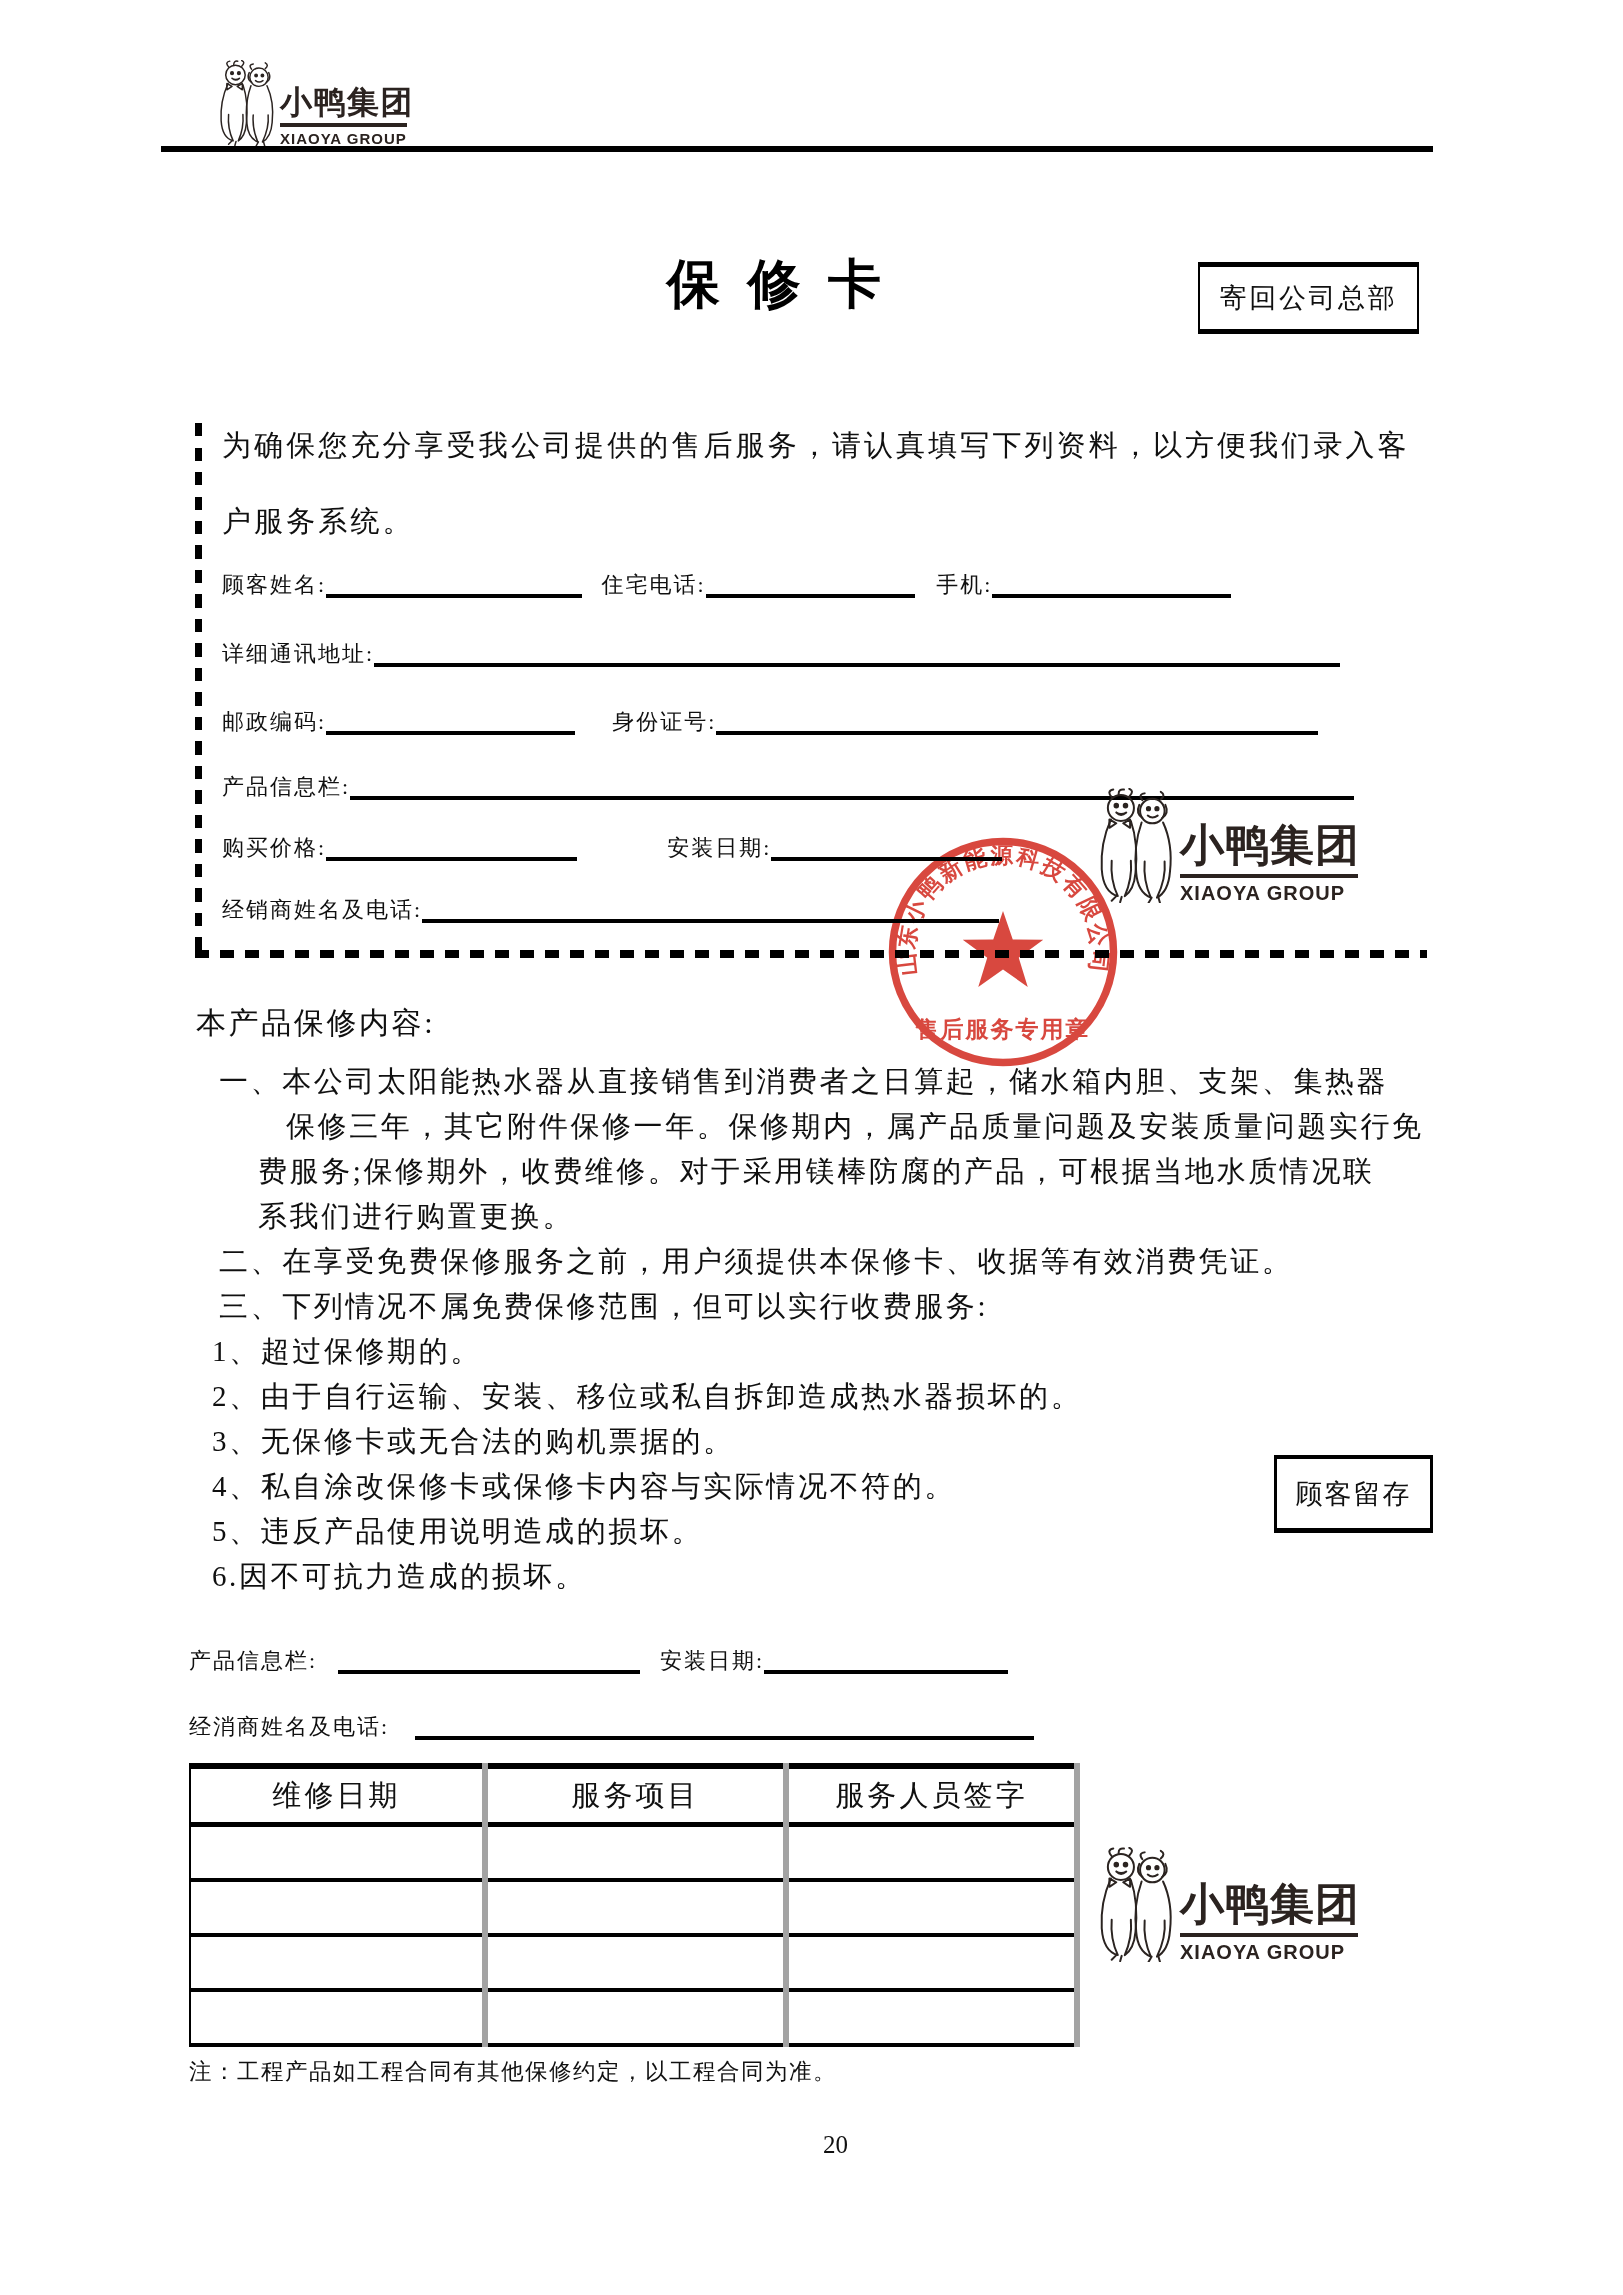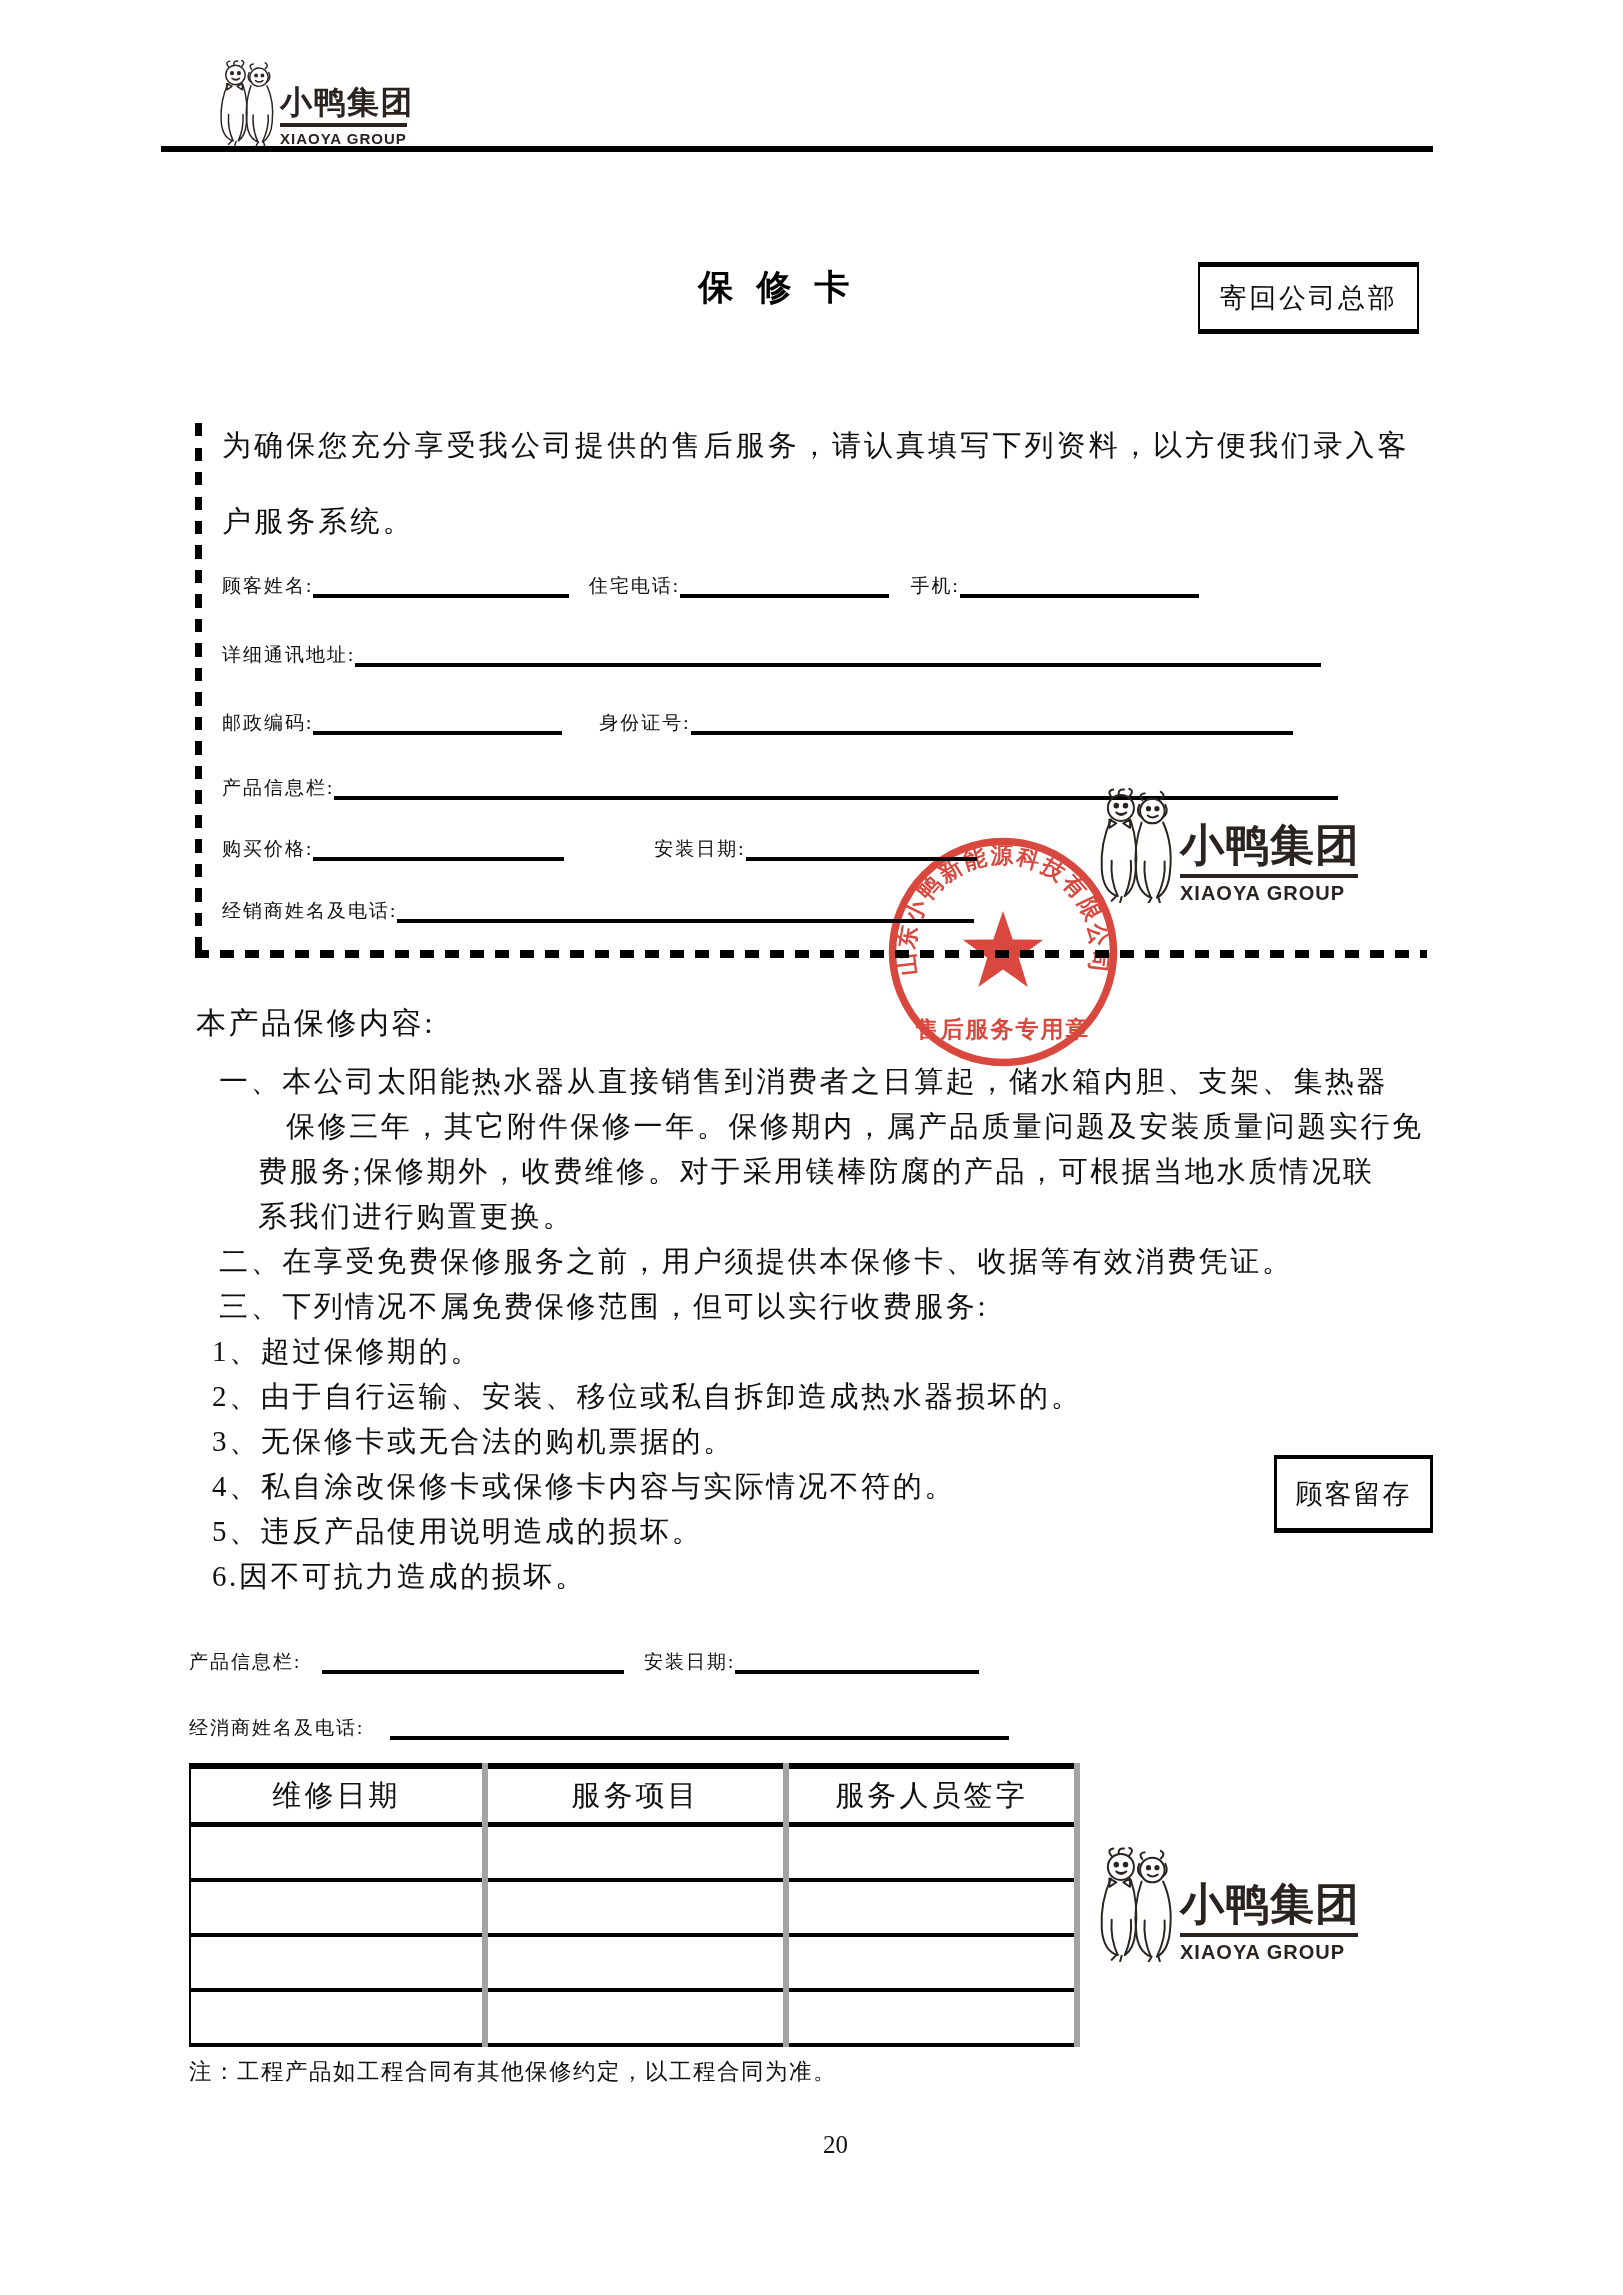--- a/index.html
+++ b/index.html
@@ -24,22 +24,22 @@
 
   .brand.large .ducks{width:86px;height:115px;}
   .brand.large .brand-cn{font-size:44px;letter-spacing:1px;margin-top:23.5px;}
   .brand.large .brand-rule{height:4.1px;width:178px;margin:7.2px 0 5.1px;}
   .brand.large .brand-en{font-size:20px;letter-spacing:1px;}
 
   
   .header-rule{left:161px;top:146px;width:1272px;height:5.6px;background:#000;}
 
   .doc-title{
-    left:642px;top:267px;width:271px;text-align:center;
-    font-size:35px;font-weight:bold;letter-spacing:7.2px;line-height:1.2;color:#000;
+    left:642px;top:253px;width:271px;text-align:center;
+    font-size:53px;font-weight:bold;letter-spacing:7.2px;line-height:1.2;color:#000;
   }
   .mail-box{
     left:1198px;top:262px;width:217px;height:62px;
     border:2.6px solid #000;border-top-width:5.1px;border-bottom-width:5.6px;
     display:flex;align-items:center;justify-content:center;
     font-size:27px;letter-spacing:2.6px;
   }
 
   
   .dash-left{
@@ -48,21 +48,21 @@
   }
   .dash-bottom{
     left:195px;top:950px;width:1232px;height:7.7px;
     background:repeating-linear-gradient(90deg,#000 0 14px,transparent 14px 25px);
   }
 
   .intro-line{left:222px;font-size:29px;letter-spacing:3.1px;white-space:nowrap;}
 
   
   .frow{display:flex;align-items:flex-end;white-space:nowrap;height:40px;}
-  .frow .lbl{font-size:19px;letter-spacing:2px;line-height:1.25;}
+  .frow .lbl{font-size:22px;letter-spacing:2px;line-height:1.25;}
   .frow .line{display:inline-block;border-bottom:4.6px solid #000;height:33px;}
 
   
   .stamp{left:883px;top:832px;width:240px;height:240px;opacity:.93;mix-blend-mode:multiply;}
 
   
   .w-head{left:196px;top:1003px;font-size:30px;letter-spacing:2.6px;}
   .wline{font-size:29px;letter-spacing:2.6px;white-space:nowrap;}
   .ind0{left:219px;} .ind1{left:258px;} .ind2{left:212px;}
 

